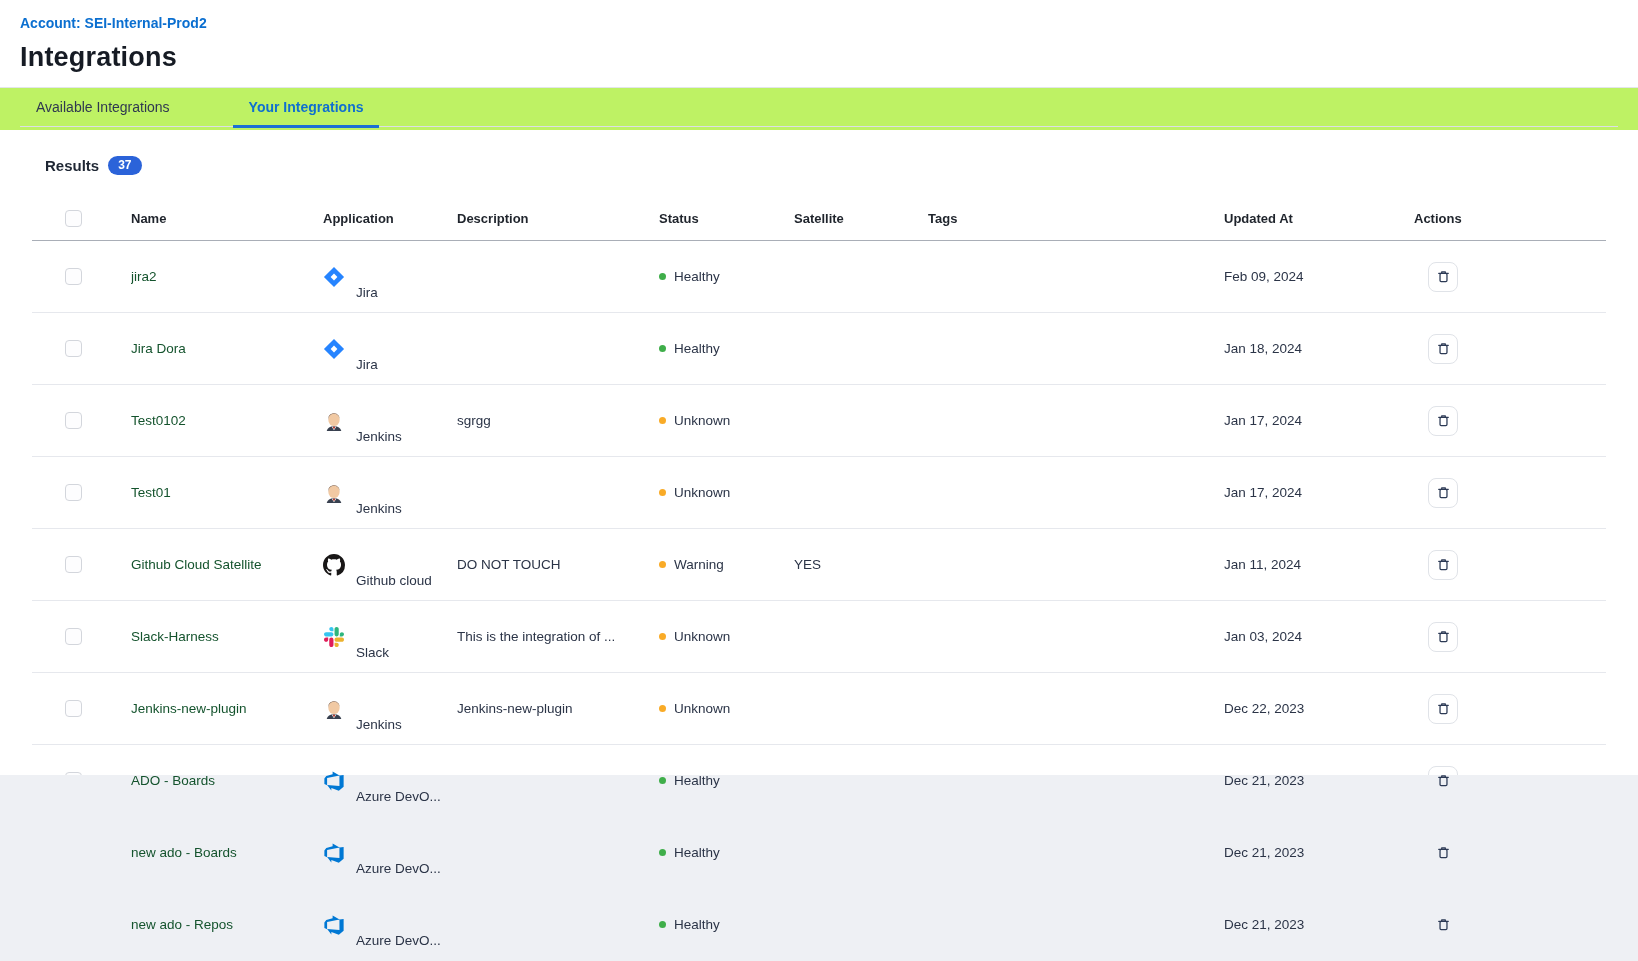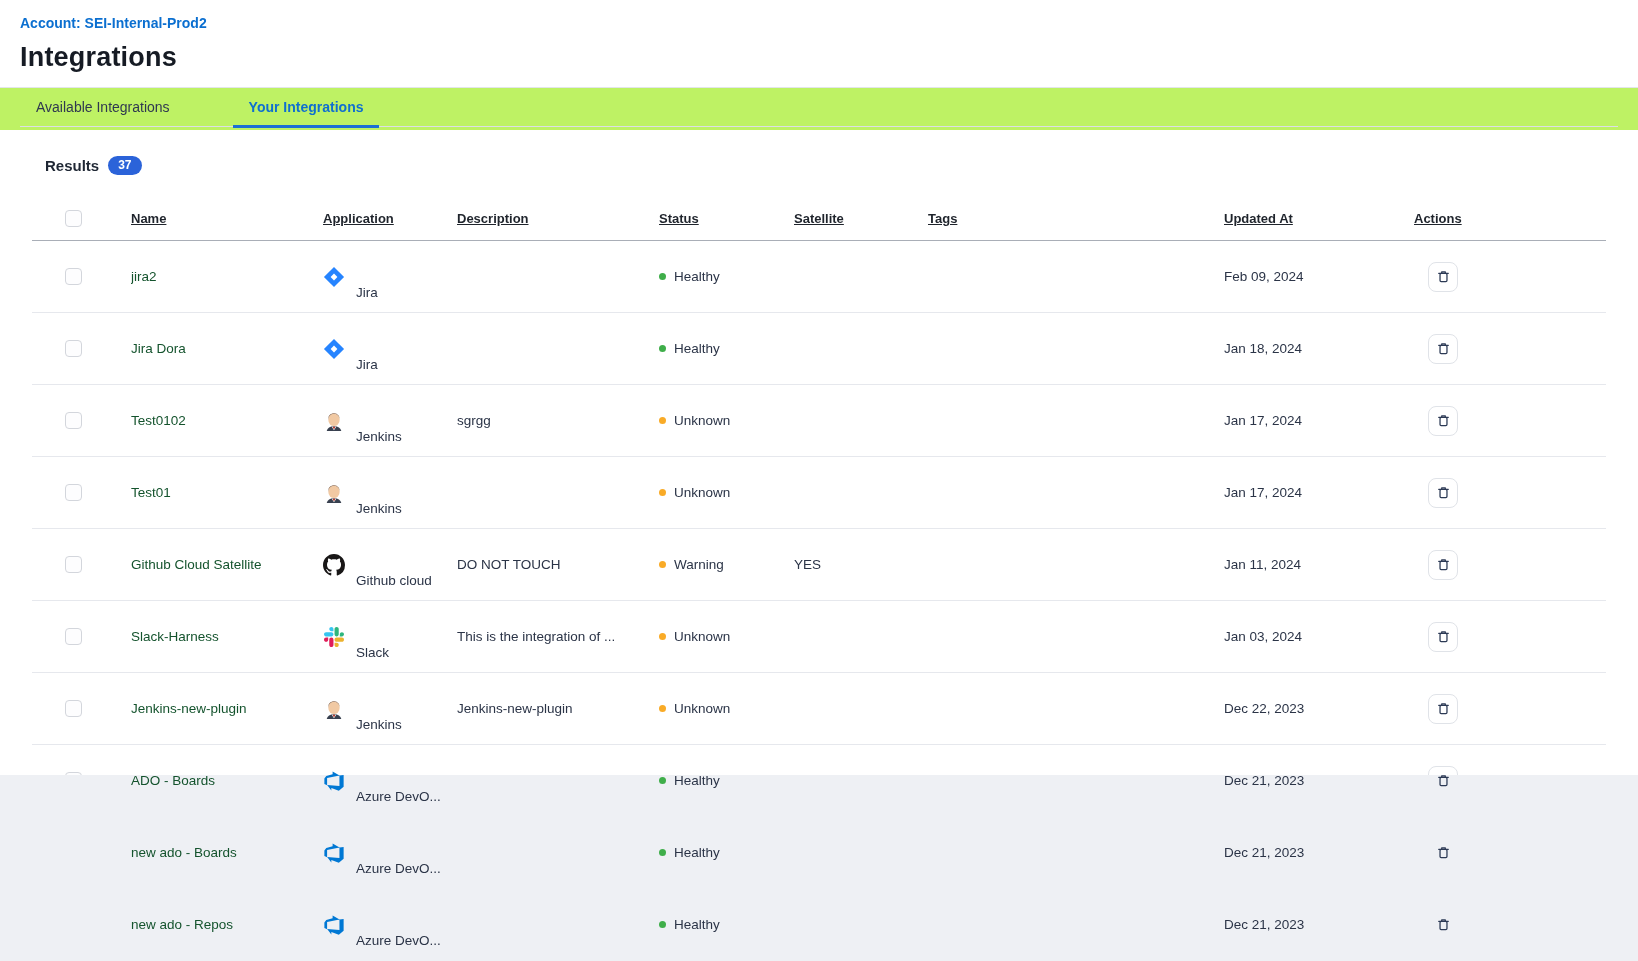--- a/index.html
+++ b/index.html
@@ -129,21 +129,20 @@
     table-layout: fixed;
   }
   th {
     text-align: left;
     font-size: 13px;
     font-weight: 700;
     color: #1f242c;
     padding: 12px 10px 13px 0;
     border-bottom: 1px solid #a9aeb7;
     white-space: nowrap;
-    text-decoration: underline;
   }
   td {
     padding: 12px 10px 12px 0;
     font-size: 13.5px;
     color: #2b3447;
     border-bottom: 1px solid #e6e8ed;
     height: 46px;
     white-space: nowrap;
     overflow: hidden;
     text-overflow: ellipsis;

